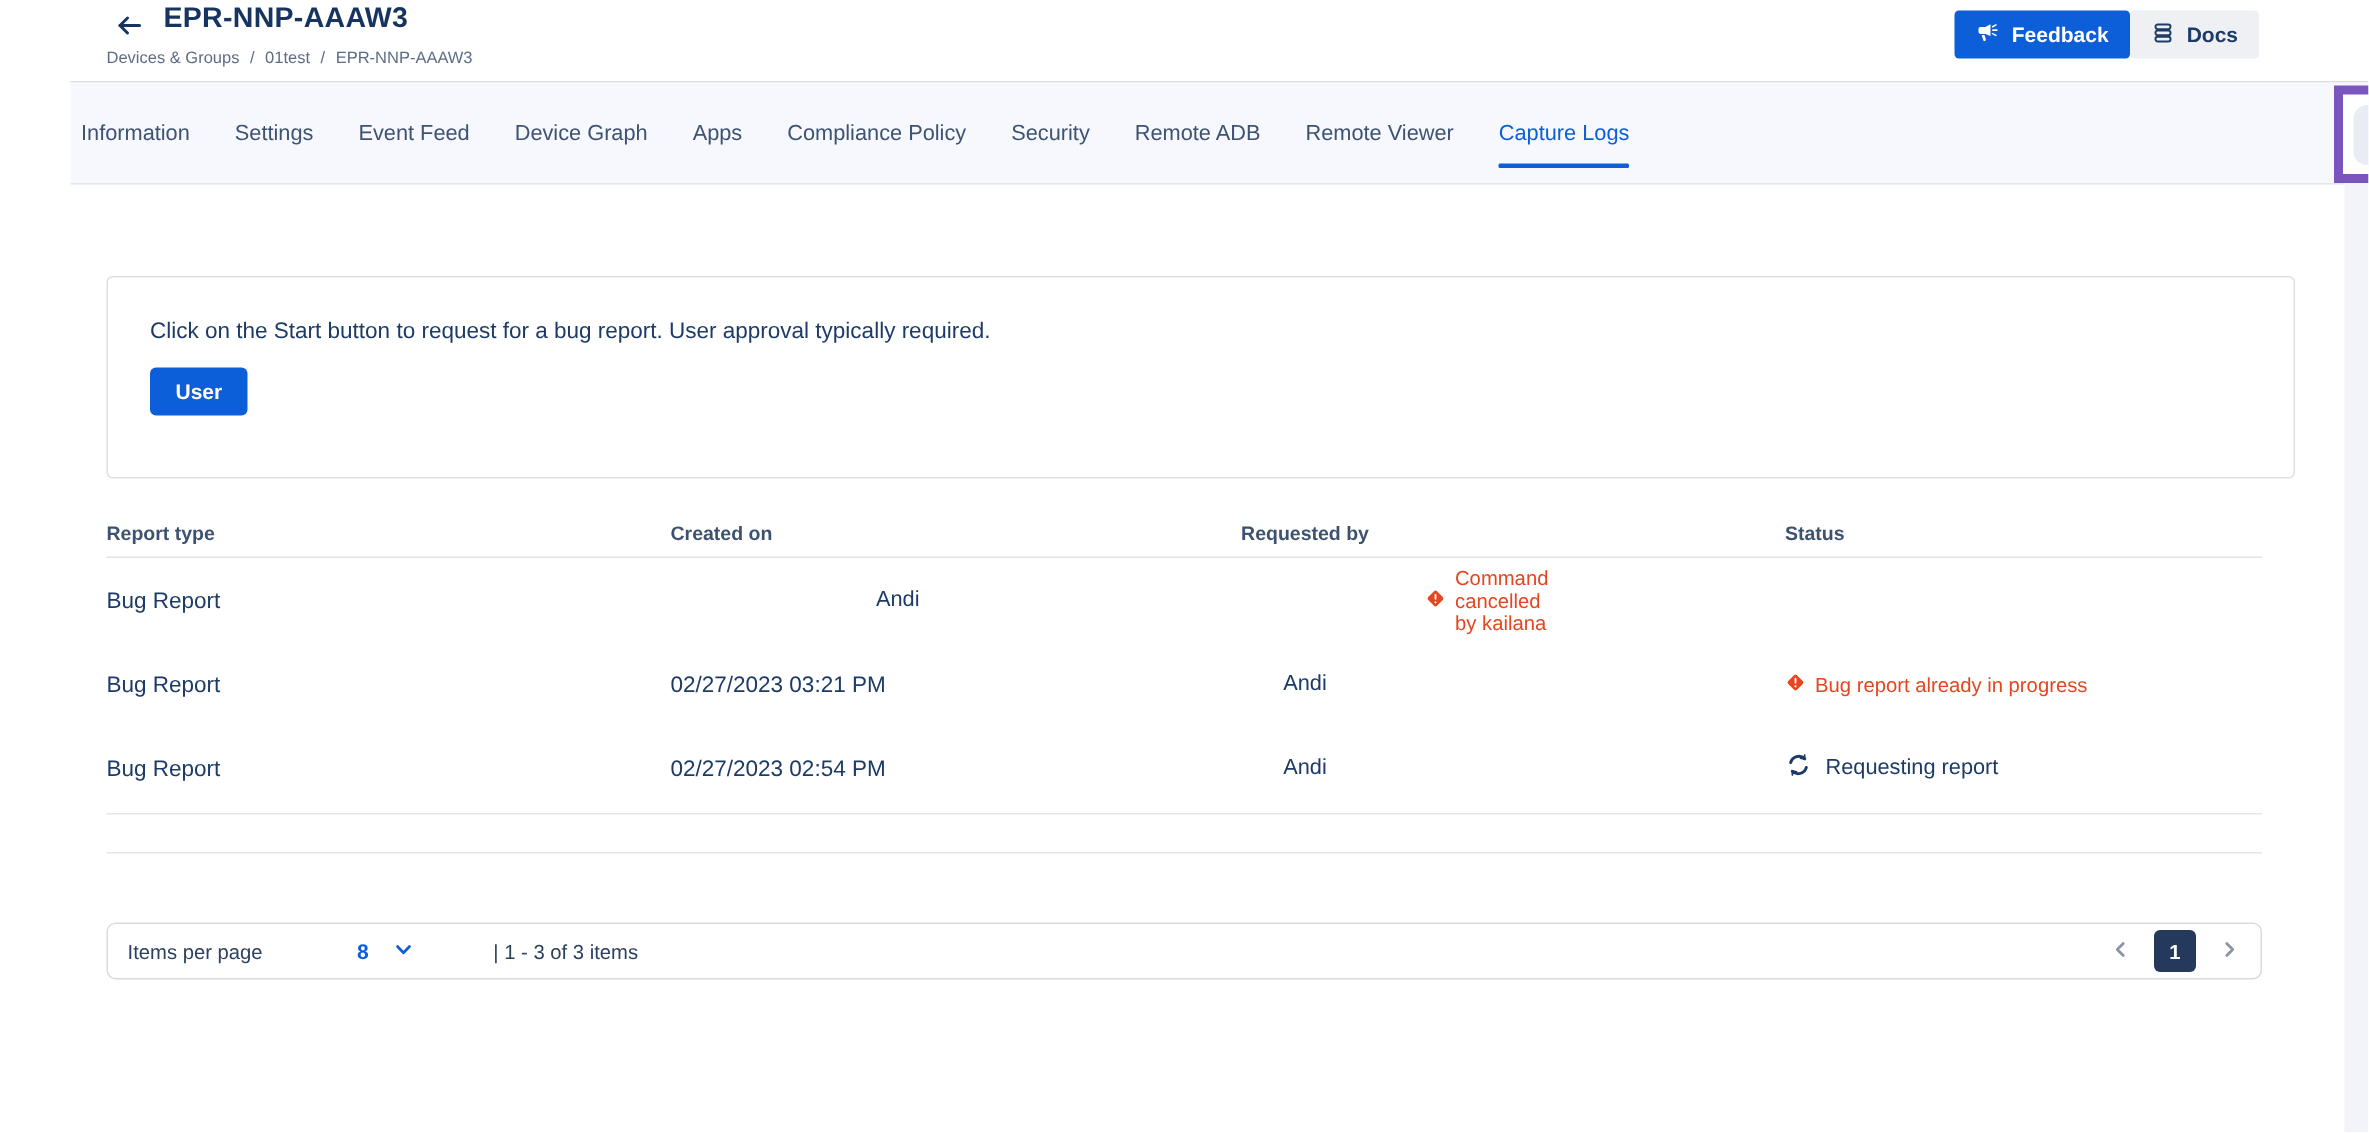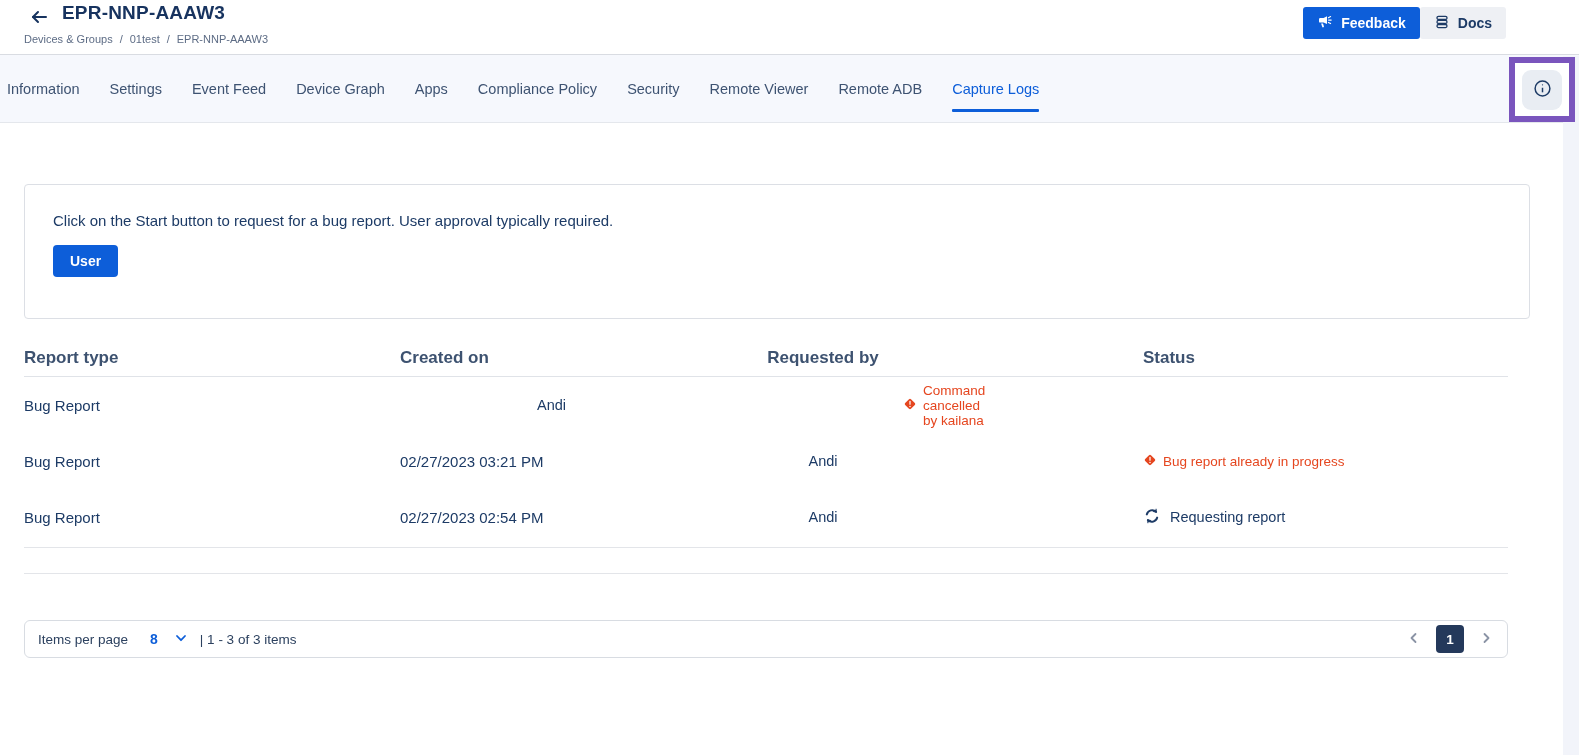--- a/index.html
+++ b/index.html
@@ -1,19 +1,19 @@
 <!DOCTYPE html>
 <html><head>
 <meta charset="utf-8">
 <style>
   * { margin:0; padding:0; box-sizing:border-box; }
   html,body { background:#fff; }
   .page {
     position:relative; width:1579px; height:755px; overflow:hidden;
-    font-family:"Liberation Sans", sans-serif; background:#fff; color:#1d3b66;
+    font-family:"Liberation Sans", sans-serif; background:#fff; color:#1d3b66;padding-left:47px;
   }
   
   .hdr { position:relative; height:55px; background:#fff; border-bottom:1px solid #d9dce2; }
   .back-btn { position:absolute; left:26px; top:5px; width:26px; height:26px; border:none; background:transparent; cursor:pointer; display:flex; align-items:center; justify-content:center; }
   .hdr-title { position:absolute; left:62px; top:2px; font-size:19px; font-weight:bold; letter-spacing:.2px; color:#17335f; }
   .crumbs { position:absolute; left:24px; top:33px; font-size:11px; color:#5d6c85; display:flex; gap:7px; }
   .crumbs a { color:#5d6c85; text-decoration:none; }
   .hdr-actions { position:absolute; top:7px; right:73px; display:flex; }
   .btn { display:inline-flex; align-items:center; gap:8px; height:32px; padding:0 14px; border:none; border-radius:3px; font-size:14px; font-weight:bold; cursor:pointer; font-family:inherit; }
   .btn-primary { background:#0d5ed9; color:#fff; }
@@ -30,31 +30,31 @@
   .right-strip { position:absolute; top:56px; right:0; width:16px; height:699px; background:#f2f4fa; z-index:1; }
   
   .content { position:relative; }
   .start-card { margin:61px 49px 0 24px; height:135px; background:#fff; border:1px solid #dcdfe5; border-radius:4px; padding:27px 28px 0 28px; }
   .start-card p { font-size:15px; color:#1d3b66; }
   .start-btn { margin-top:16px; height:32px; padding:0 17px; background:#0d5ed9; color:#fff; border:none; border-radius:4px; font-size:14px; font-weight:bold; cursor:pointer; font-family:inherit; }
   
   .tbl { margin:29px 71px 0 24px; }
   .tr { display:grid; grid-template-columns:376px 303px 240px auto; align-items:center; }
   .th-row { padding-bottom:8px; border-bottom:1px solid #e0e3e8; }
-  .th { font-size:17px; font-weight:bold; color:#3d5270; }
+  .th { font-size:13px; font-weight:bold; color:#3d5270; }
   .data-row { height:56px; }
   .cell { font-size:15px; color:#1d3b66; }
   .cell.center { text-align:center; font-size:14.5px; }
   .cell.status-cell { padding-left:200px; display:flex; align-items:flex-start; gap:7px; }
   .status-error { color:#e5461f; font-size:13.5px; display:flex; align-items:center; gap:6px; }
   .status-progress { color:#1d3b66; font-size:14.5px; display:flex; align-items:center; gap:9px; }
   .empty-row { height:27px; margin-top:2px; border-top:1px solid #e3e5e9; border-bottom:1px solid #e3e5e9; }
   
   .pager { margin:46px 71px 0 24px; height:38px; border:1px solid #d8dce2; border-radius:6px; display:flex; align-items:center; justify-content:space-between; padding:0 8px 0 13px; background:#fff; }
-  .pager-left { display:flex; align-items:center; }
+  .pager-left { display:flex; align-items:center;gap:41px; }
   .pager-label { font-size:13.5px; color:#2c415f; }
   .pager-size { margin-left:22px; display:flex; align-items:center; gap:17px; cursor:pointer; background:none; border:none; font-family:inherit; }
   .pager-size .val { color:#0d5ed9; font-size:14px; font-weight:bold; }
   .pager-range { margin-left:13px; font-size:13.5px; color:#2c415f; }
   .pager-right { display:flex; align-items:center; gap:9px; }
   .nav-chev { width:26px; height:26px; background:none; border:none; display:flex; align-items:center; justify-content:center; cursor:pointer; }
   .page-num { width:28px; height:28px; background:#24395b; color:#fff; border:none; border-radius:4px; font-size:13.5px; font-weight:bold; cursor:pointer; font-family:inherit; }
 </style>
 </head>
 <body>
@@ -107,22 +107,22 @@
   </div>
 
   <div class="tabband">
     <div class="tab">Information</div>
     <div class="tab">Settings</div>
     <div class="tab">Event Feed</div>
     <div class="tab">Device Graph</div>
     <div class="tab">Apps</div>
     <div class="tab">Compliance Policy</div>
     <div class="tab">Security</div>
+    <div class="tab">Remote ADB</div>
     <div class="tab">Remote Viewer</div>
-    <div class="tab">Remote ADB</div>
     <div class="tab active">Capture Logs</div>
 
     <div class="highlight-box">
       <button class="info-btn">
         <span>
           <svg width="19" height="19" viewBox="0 0 18 18" fill="none" stroke="#1d3b66" stroke-width="1.4">
               <circle cx="9" cy="9" r="7"></circle>
               <line x1="9" y1="8.3" x2="9" y2="12.6"></line>
               <circle cx="9" cy="5.5" r="0.6" fill="#1d3b66" stroke="none"></circle>
             </svg>

